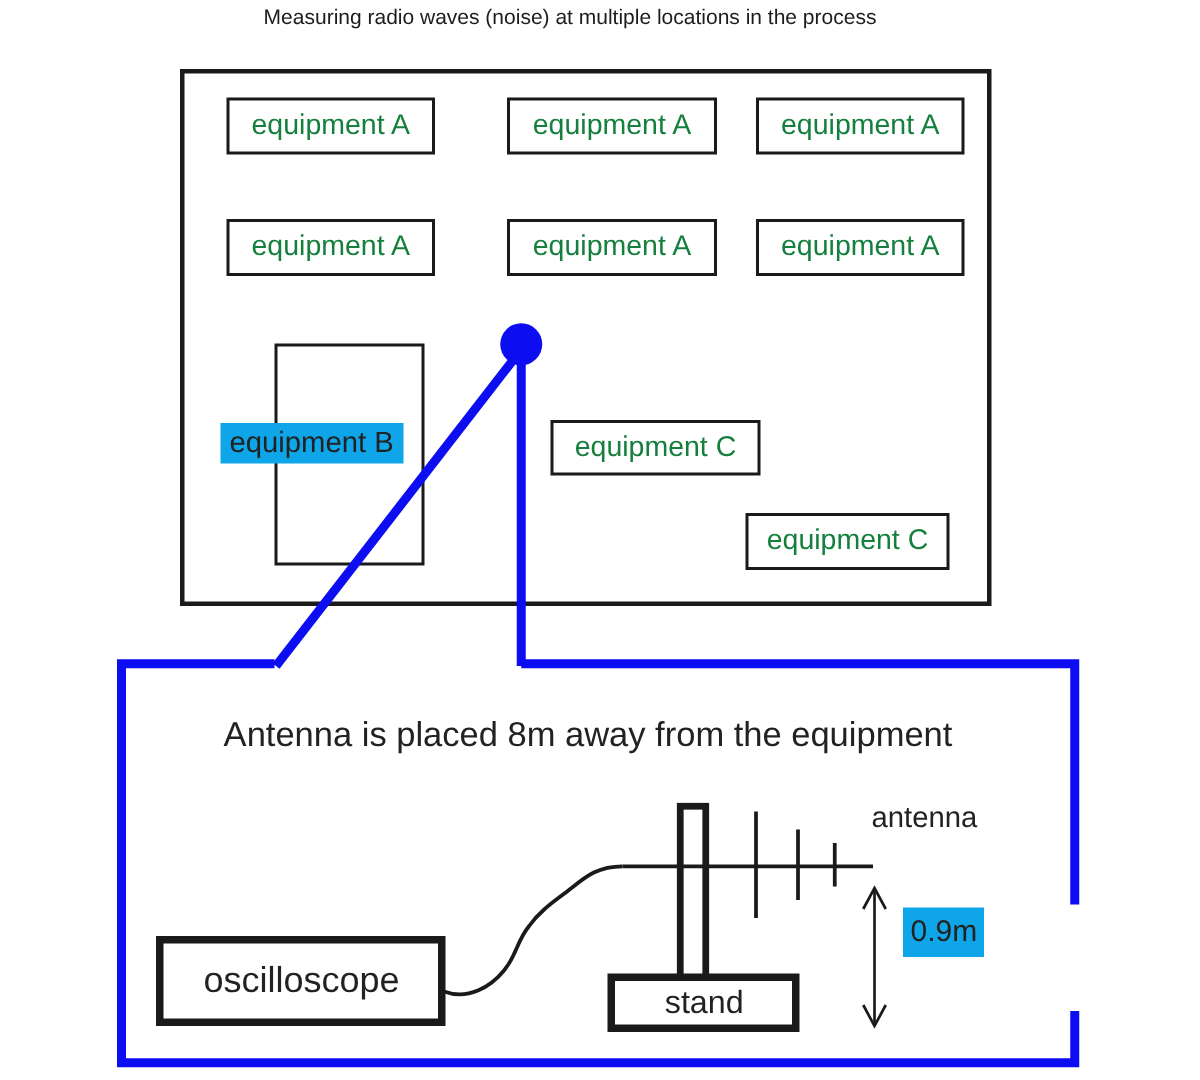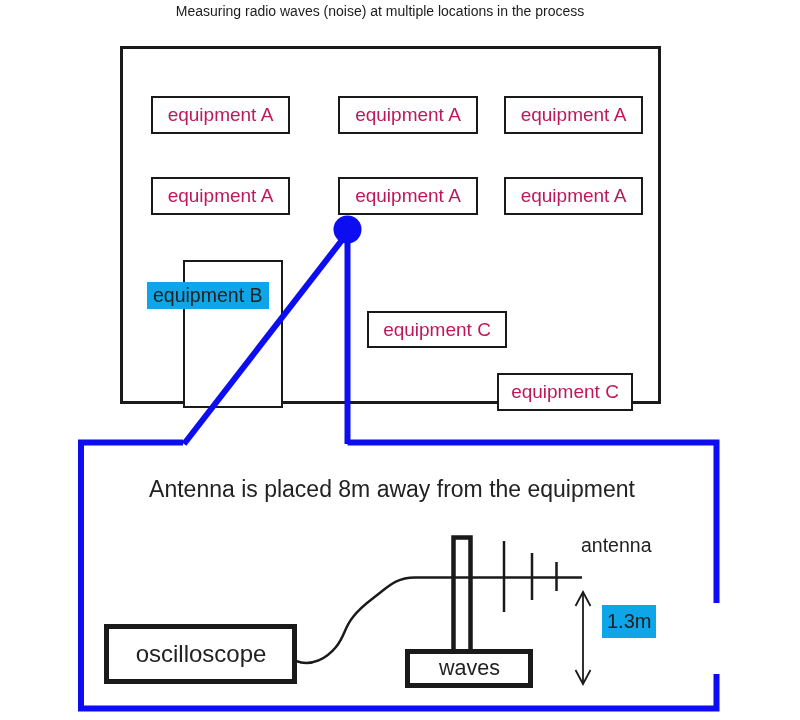--- a/index.html
+++ b/index.html
@@ -1,21 +1,21 @@
 <!DOCTYPE html>
 <html style="--blue: #0d0df2; --ink: #1a1a1a;"><head>
 <meta charset="utf-8">
 <style>
   :root { --blue:#0d0df2; --ink:#1a1a1a; }
   html,body{margin:0;padding:0;background:#ffffff;}
   body{width:800px;height:720px;position:relative;overflow:hidden;
        font-family:"Liberation Sans","DejaVu Sans",sans-serif;color:var(--ink);}
   .ebox{position:absolute;box-sizing:border-box;border:2px solid var(--ink);
         background:#fff;display:flex;align-items:center;justify-content:center;
-        font-size:19px;color:#be185d;z-index:10;margin-top:31px;}
+        font-size:19px;color:#15803d;z-index:10;}
   .outer-rect{position:absolute;box-sizing:border-box;border:3px solid var(--ink);z-index:5;}
   svg.overlay{position:absolute;left:0;top:0;z-index:20;pointer-events:none;}
   .blue-stroke{stroke:var(--blue);fill:none;}
   .blue-fill{fill:var(--blue);stroke:none;}
   .lbl{position:absolute;z-index:40;color:#222;white-space:nowrap;}
   .title{top:3px;left:0;width:760px;text-align:center;font-size:14px;color:#1c1c1c;}
   .caption{top:476px;left:82px;width:620px;text-align:center;font-size:23px;}
   .white-bg{background:#0ea5e9;}
   .center-flex{display:flex;align-items:center;justify-content:center;}
 </style>
@@ -58,19 +58,19 @@
   <rect x="106.5" y="626.5" width="188" height="55" fill="#ffffff" stroke="#1a1a1a" stroke-width="5"></rect>
 
   <path d="M 583 592 L 583 684" stroke="#1a1a1a" stroke-width="1.8"></path>
   <path d="M 575.5 606 L 583 592 L 590.5 606 M 575.5 670 L 583 684 L 590.5 670" stroke="#1a1a1a" stroke-width="1.8" fill="none"></path>
 </svg>
 
 <div class="lbl caption">Antenna is placed 8m away from the equipment</div>
 
 <div class="lbl center-flex" style="left:107px;top:626px;width:188px;height:56px;font-size:24px;">oscilloscope</div>
 
-<div class="lbl center-flex" style="left:408px;top:652px;width:123px;height:33px;font-size:21.5px;">waves</div>
+<div class="lbl center-flex" style="left:408px;top:652px;width:123px;height:33px;font-size:21.5px;">stand</div>
 
 <div class="lbl" style="left:581px;top:534px;font-size:19.5px;">antenna</div>
 
 <div class="lbl white-bg" style="left:602px;top:605px;padding:3px 5px;font-size:20px;line-height:27px;">
-  <div>1.3m</div>
+  <div>0.9m</div>
 </div>
 
 </body></html>

